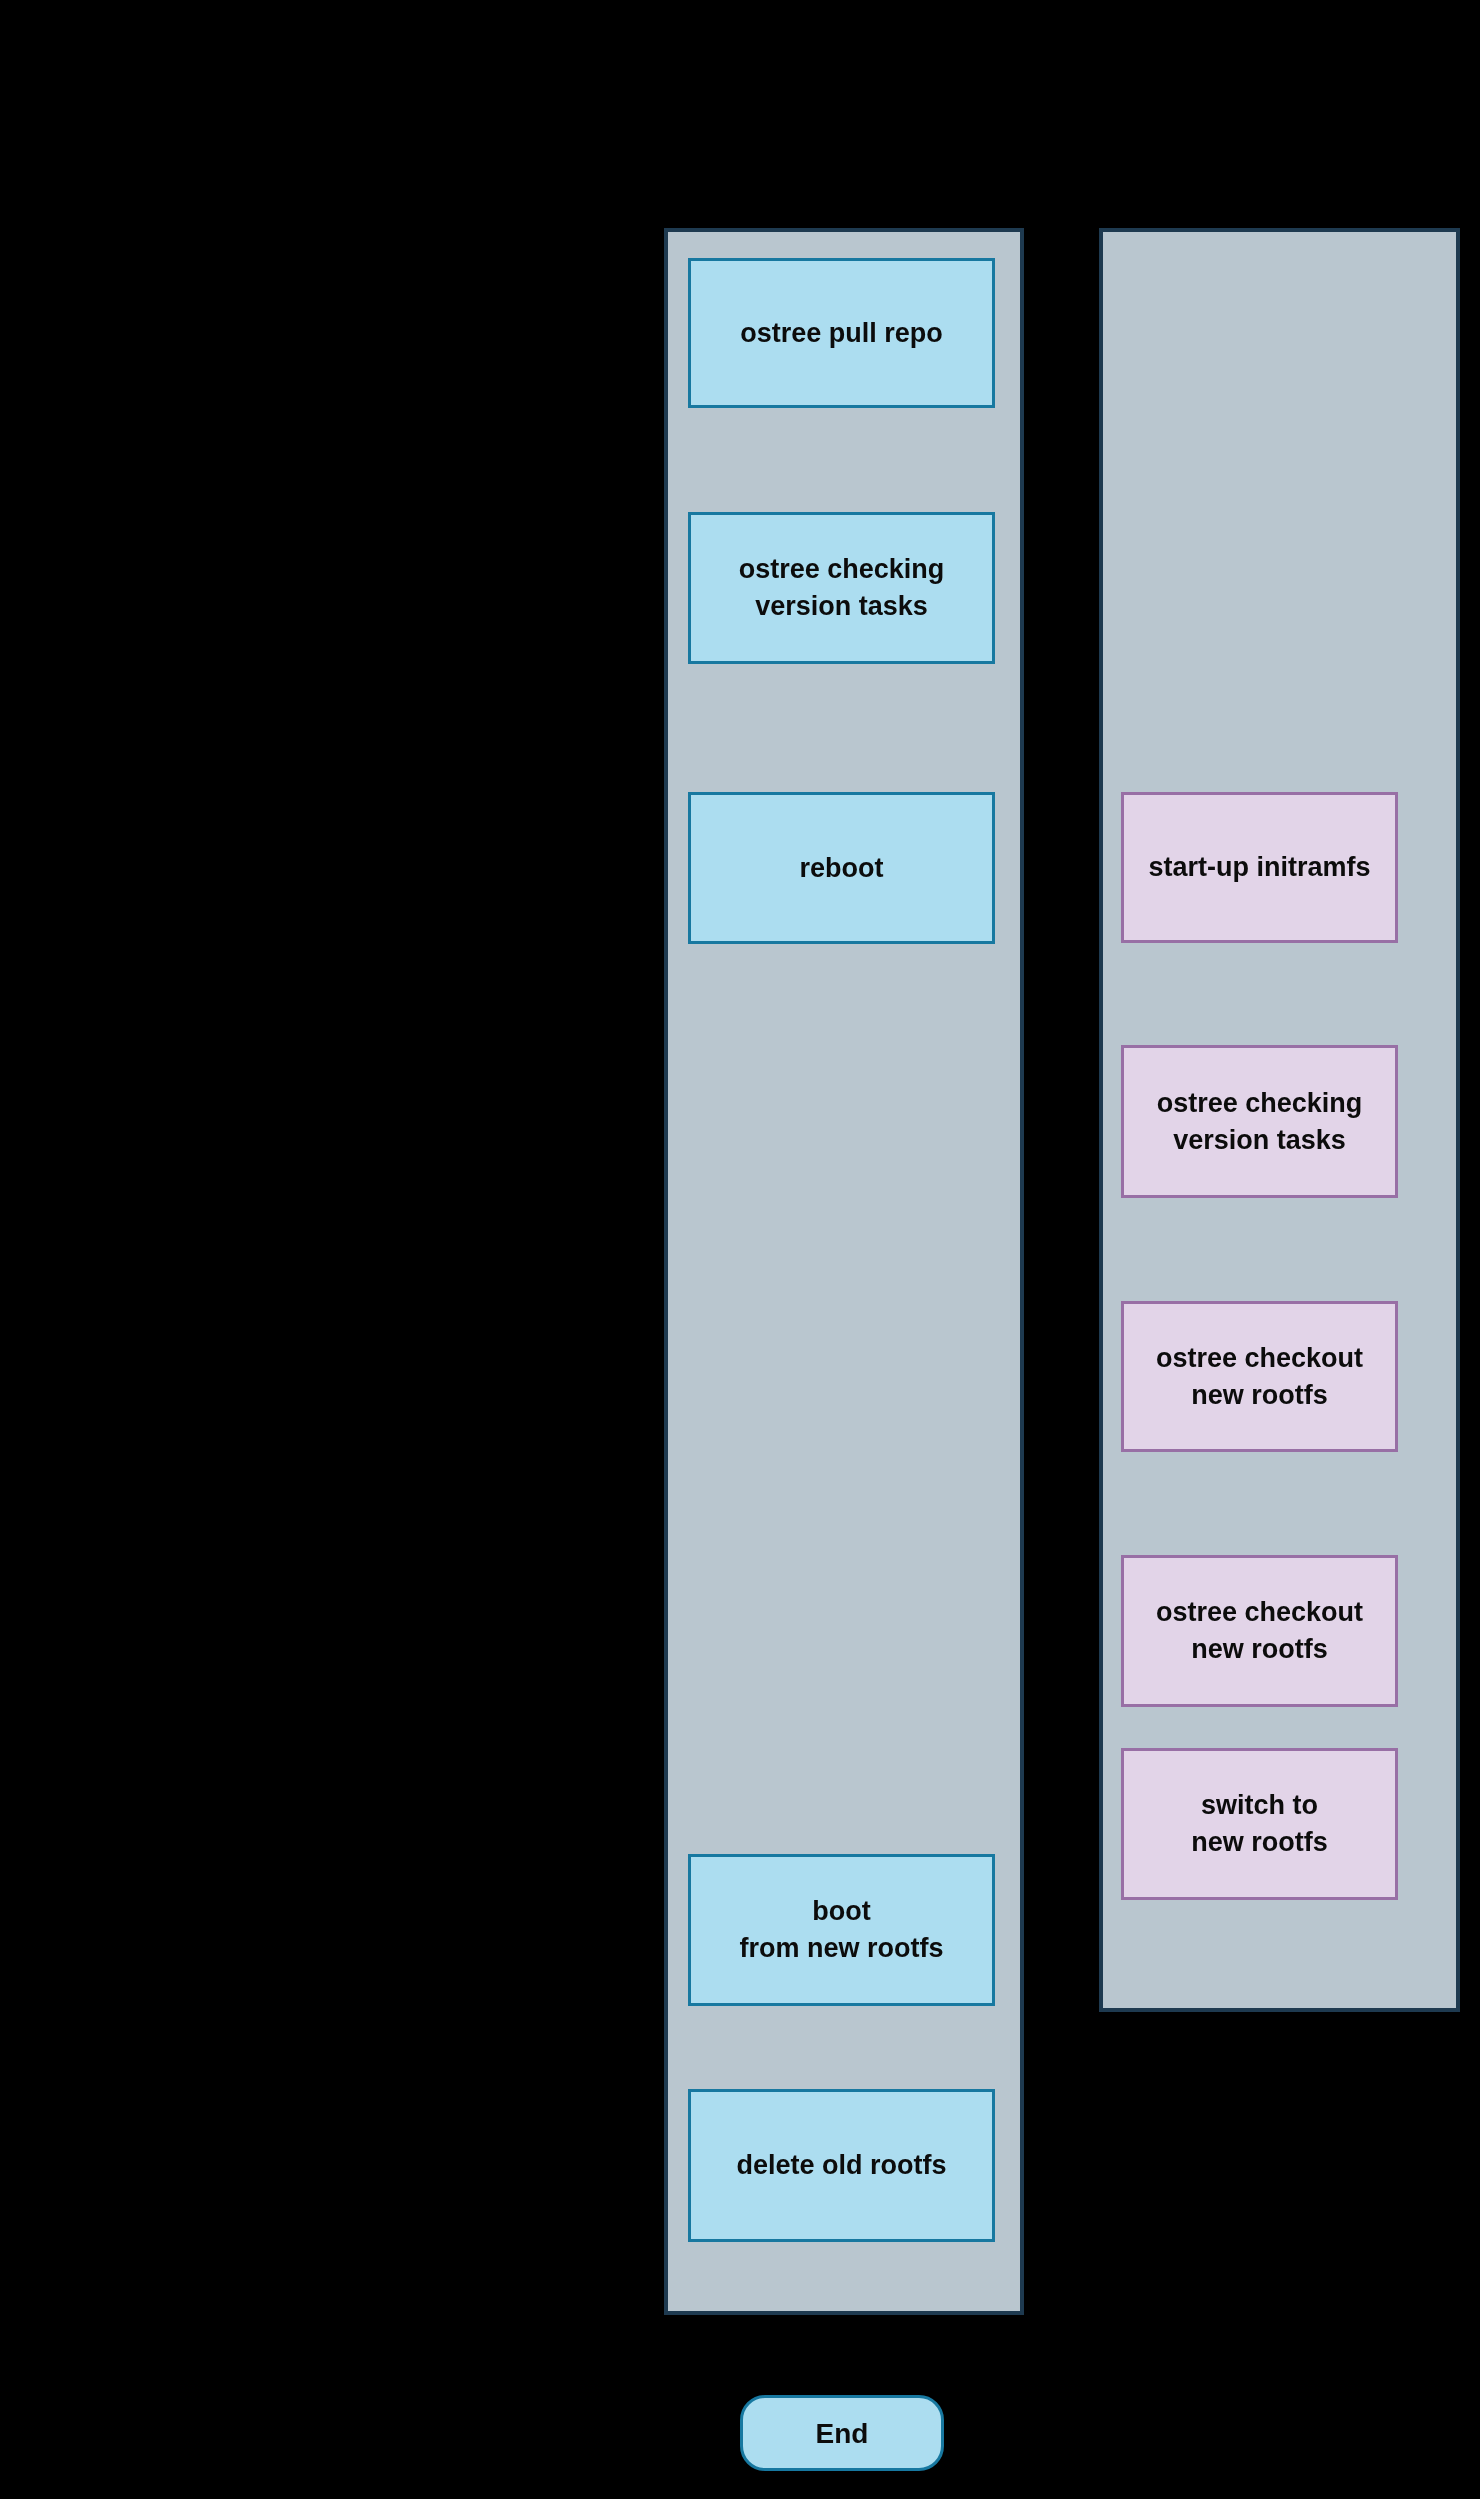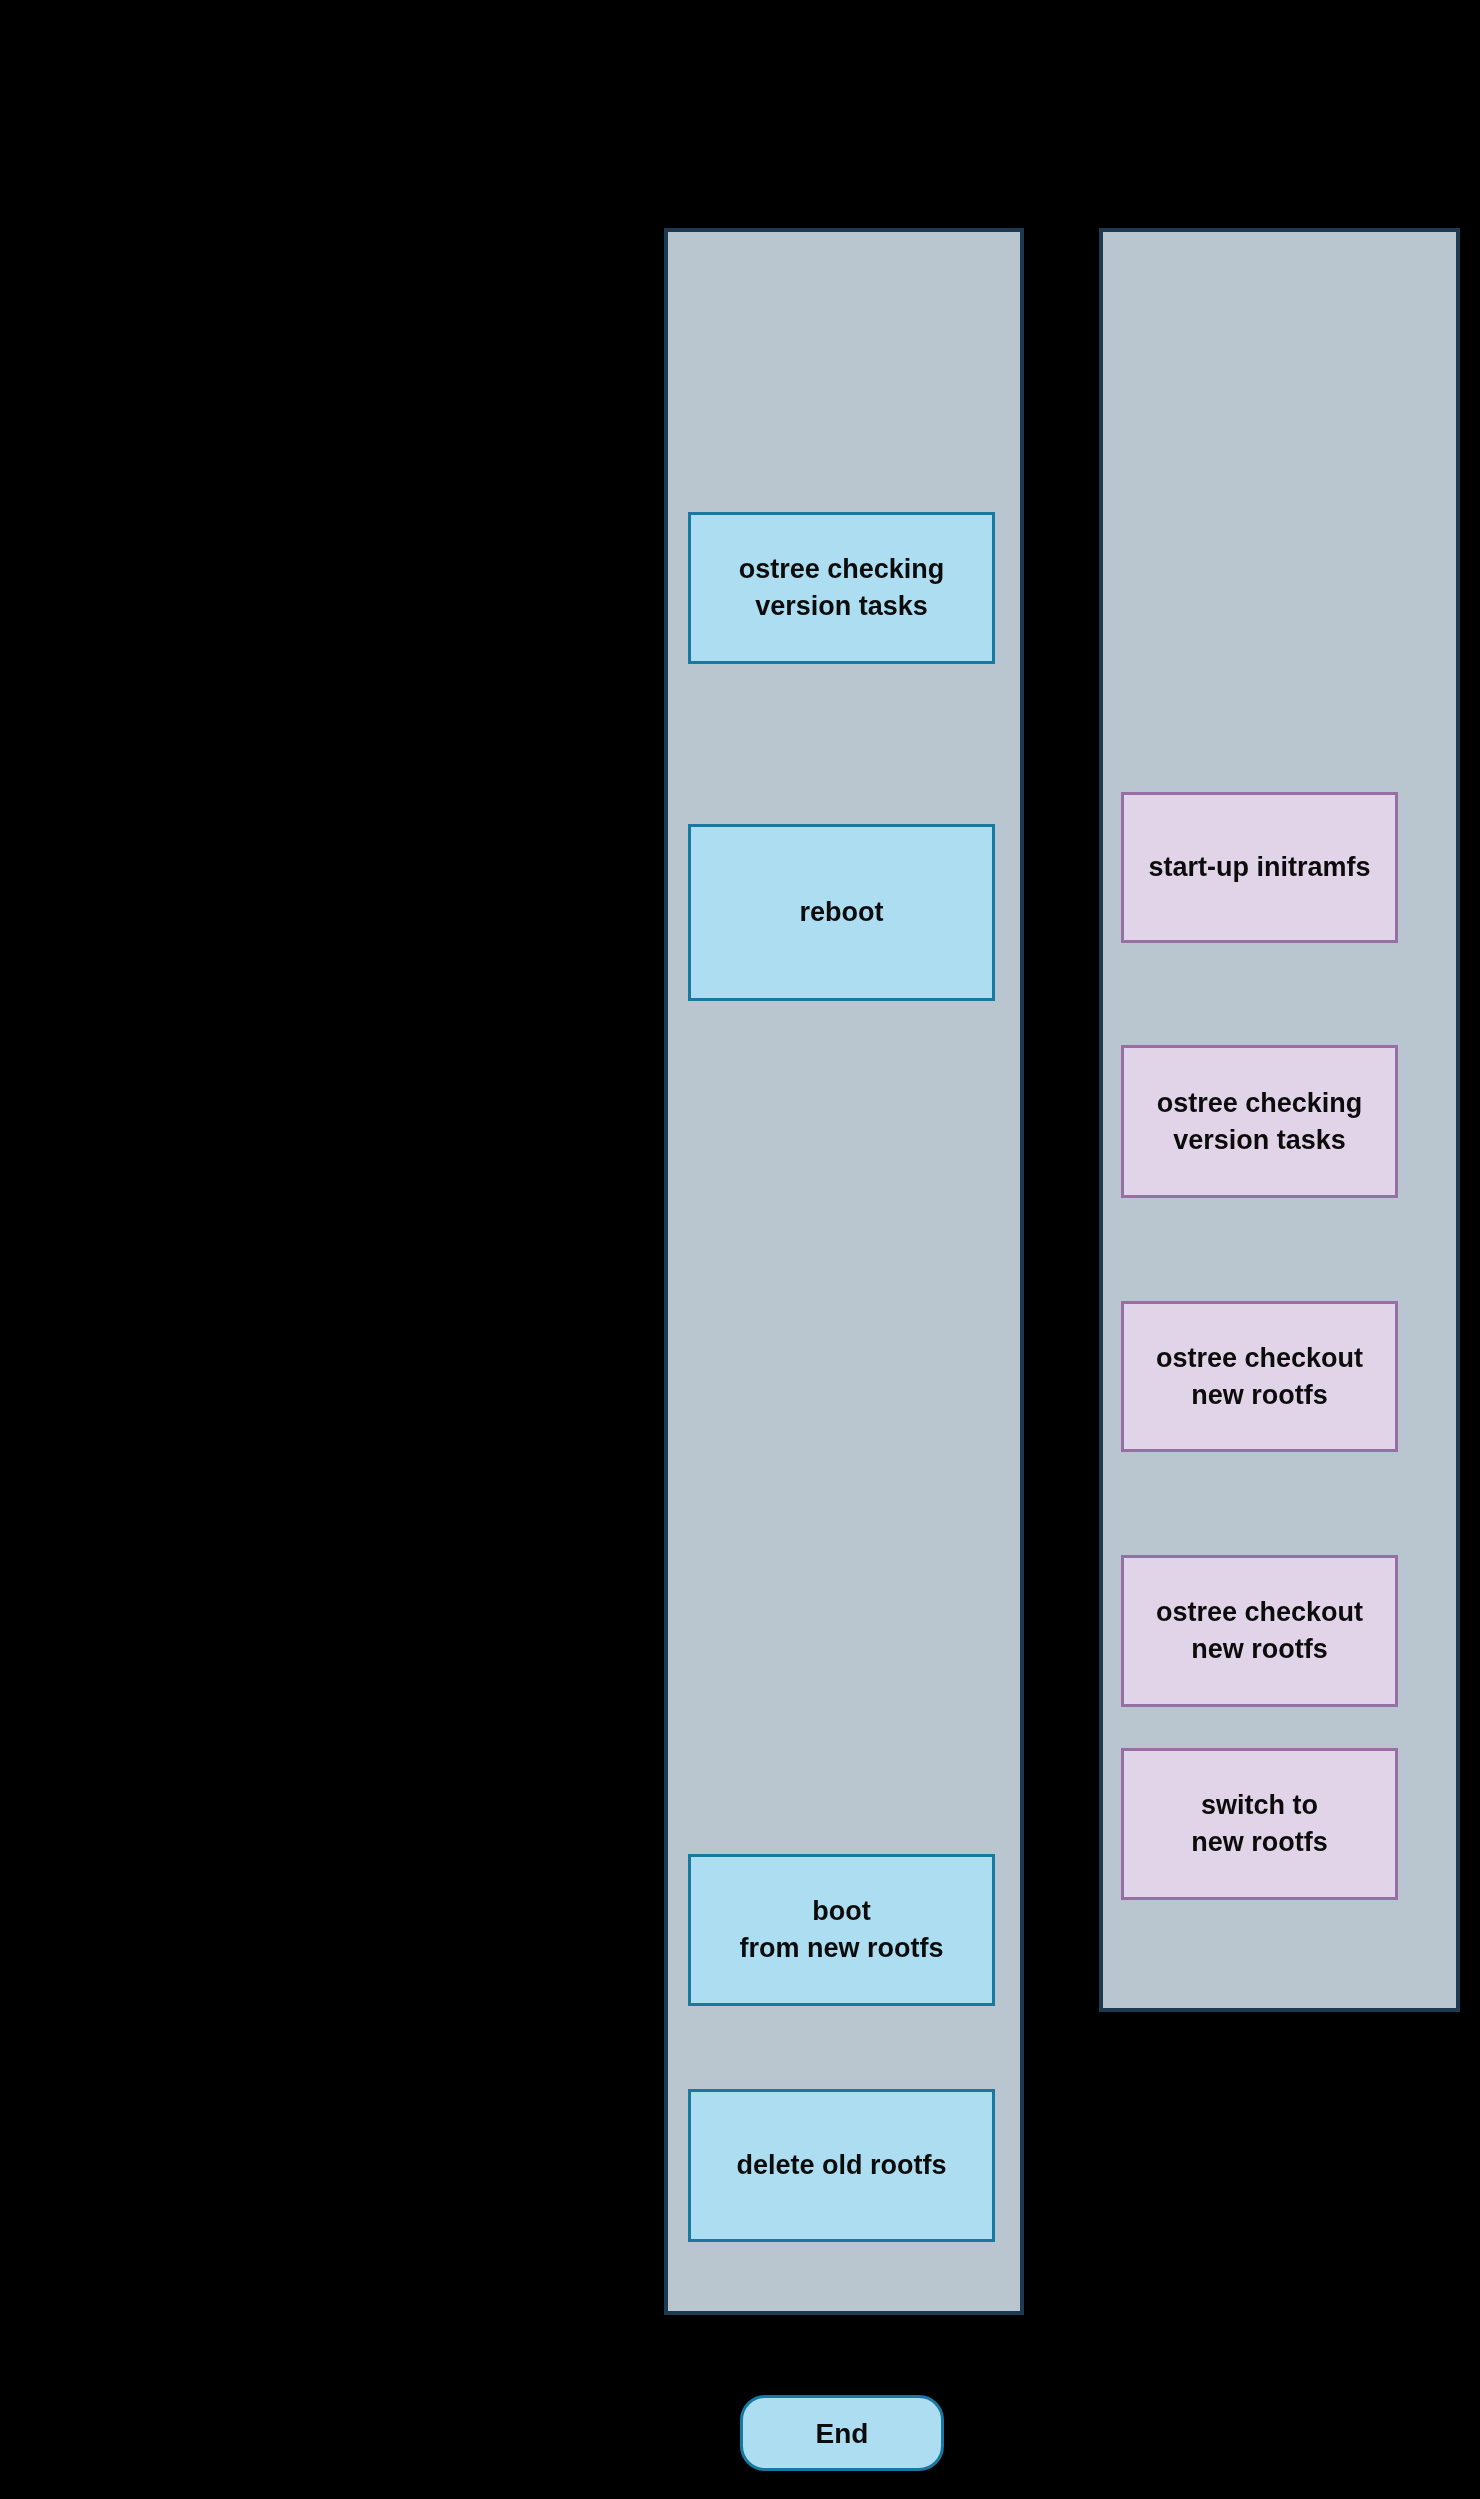--- a/index.html
+++ b/index.html
@@ -53,21 +53,21 @@
   .node.end{
     left:740px;top:2395px;width:204px;height:76px;
     background:var(--blue_fill);
     border:3.9px solid var(--blue_border);
     border-radius:25px;
     font-size:28px;
   }
 
   .n-pull{top:258px;height:150px;}
   .n-check-l{top:512px;height:152px;}
-  .n-reboot{top:792px;height:177px;margin-top:32px;}
+  .n-reboot{top:792px;height:152px;}
   .n-boot{top:1810px;height:152px;margin-top:44px;}
   .n-delete{top:2089px;height:153px;}
 
   .n-initramfs{top:792px;height:151px;}
   .n-check-r{top:1045px;height:153px;}
   .n-checkout1{top:1301px;height:151px;}
   .n-checkout2{top:1555px;height:152px;}
   .n-switch{top:1748px;height:152px;}
 
   .edges{position:absolute;left:0;top:0;width:1481px;height:2500px;pointer-events:none;}
@@ -104,20 +104,21 @@
     <path class="link" d="M 1984 2658 L 1984 2812" marker-end="url(#ah)"></path>
     <path class="link" d="M 1743 2935 L 1553 2935" marker-end="url(#ah)"></path>
     <path class="link" d="M 1310 3055 L 1310 3246" marker-end="url(#ah)"></path>
     <path class="link" d="M 1310 3491 L 1310 3722" marker-end="url(#ah)"></path>
   </svg>
 
   <div class="lane left"></div>
   <div class="lane right"></div>
 
 
+  <div class="node blue n-pull">ostree pull repo</div>
   <div class="node blue n-check-l">ostree checking
 version tasks</div>
   <div class="node blue n-reboot">reboot</div>
   <div class="node blue n-boot">boot
 from new rootfs</div>
   <div class="node blue n-delete">delete old rootfs</div>
 
   <div class="node purple n-initramfs">start-up initramfs</div>
   <div class="node purple n-check-r">ostree checking
 version tasks</div>

